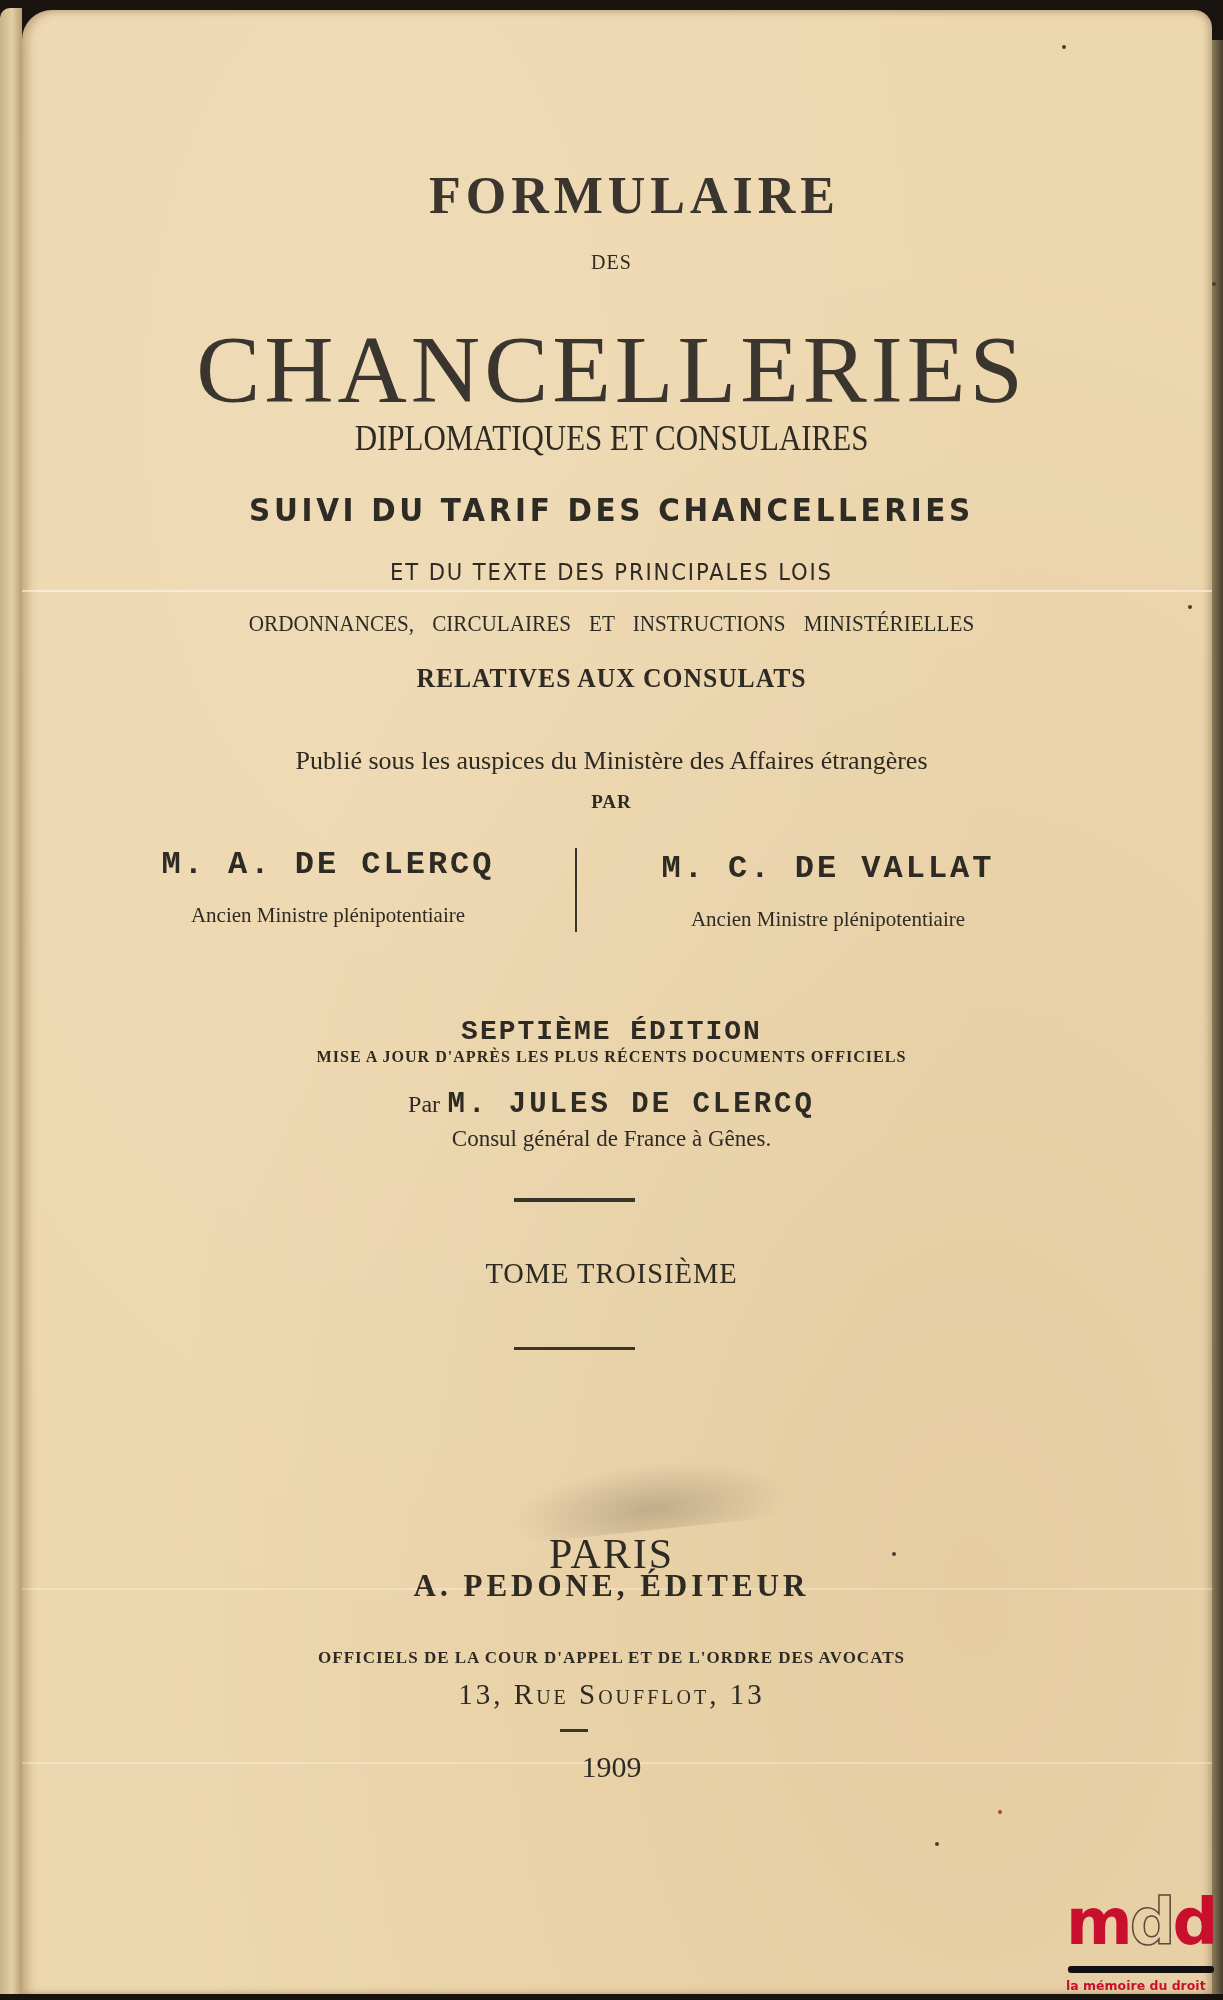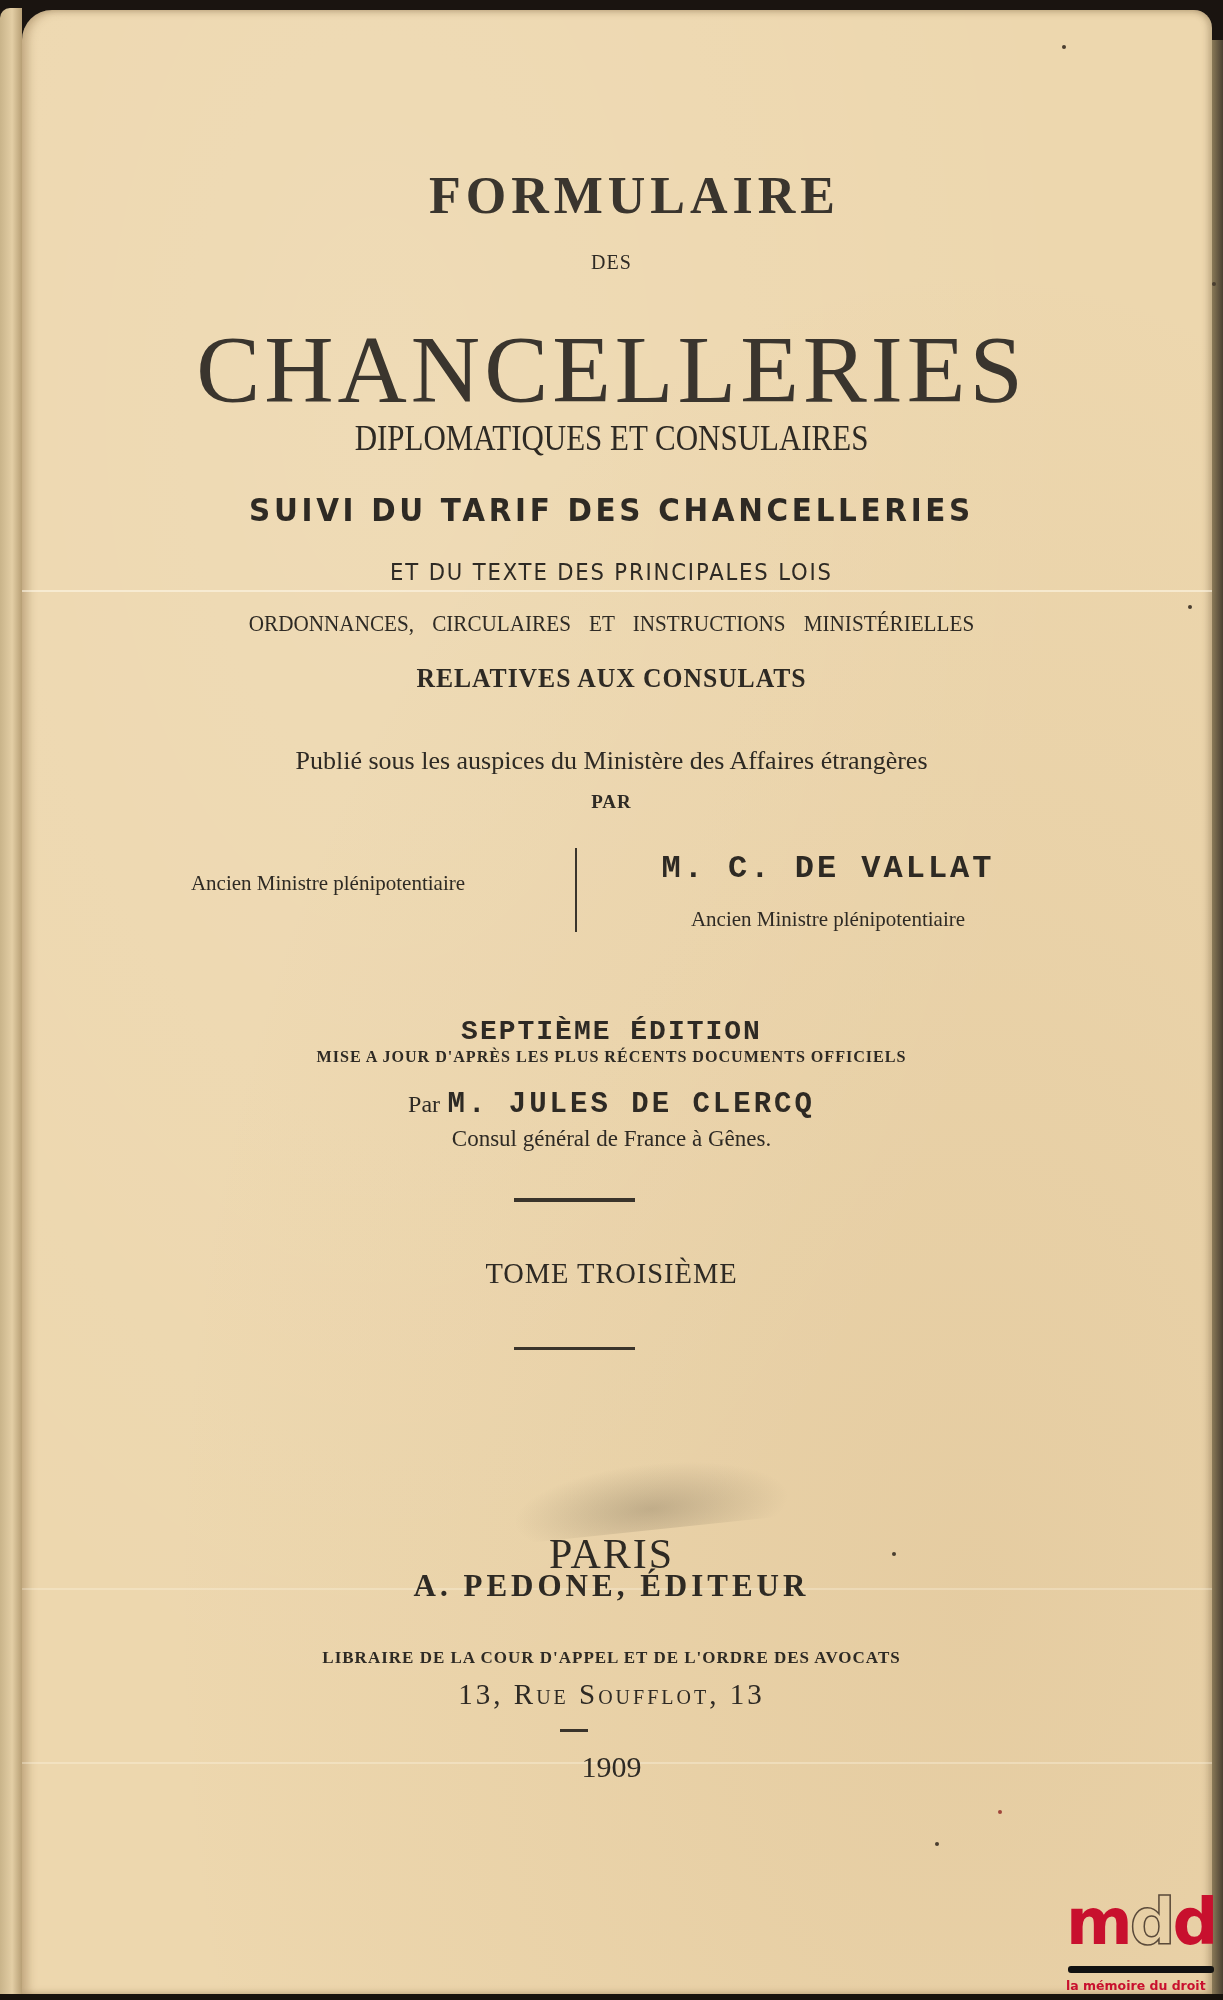--- a/index.html
+++ b/index.html
@@ -105,20 +105,21 @@
 <div class="line f3">CHANCELLERIES</div>
 <div class="line f4">DIPLOMATIQUES ET CONSULAIRES</div>
 <div class="line f5">SUIVI DU TARIF DES CHANCELLERIES</div>
 <div class="line f6">ET DU TEXTE DES PRINCIPALES LOIS</div>
 <div class="line f7">ORDONNANCES, CIRCULAIRES ET INSTRUCTIONS MINISTÉRIELLES</div>
 <div class="line f8">RELATIVES AUX CONSULATS</div>
 <div class="line f9">Publié sous les auspices du Ministère des Affaires étrangères</div>
 <div class="line f10">PAR</div>
 
 <div class="author author-left">
+  <div class="name">M. A. DE CLERCQ</div>
   <div class="role">Ancien Ministre plénipotentiaire</div>
 </div>
 <div class="author-divider"></div>
 <div class="author author-right">
   <div class="name">M. C. DE VALLAT</div>
   <div class="role">Ancien Ministre plénipotentiaire</div>
 </div>
 
 <div class="line f11">SEPTIÈME ÉDITION</div>
 <div class="line f12">MISE A JOUR D'APRÈS LES PLUS RÉCENTS DOCUMENTS OFFICIELS</div>
@@ -129,21 +130,21 @@
 <div class="line f14">Consul général de France à Gênes.</div>
 
 <div class="rule rule-1"></div>
 <div class="line f15">TOME TROISIÈME</div>
 <div class="rule rule-2"></div>
 
 <div class="smudge"></div>
 
 <div class="line f16">PARIS</div>
 <div class="line f17">A. PEDONE, ÉDITEUR</div>
-<div class="line f18">LIBRAIRE DE LA COUR D'APPEL ET DE L'ORDRE DES AVOCATS</div>
+<div class="line f18">OFFICIELS DE LA COUR D'APPEL ET DE L'ORDRE DES AVOCATS</div>
 <div class="line f19">13, Rue Soufflot, 13</div>
 <div class="dash"></div>
 <div class="line f20">1909</div>
 
 <div class="speck" style="left:1062px;top:45px"></div>
 <div class="speck" style="left:1212px;top:282px"></div>
 <div class="speck" style="left:1188px;top:605px"></div>
 <div class="speck" style="left:892px;top:1552px"></div>
 <div class="speck" style="left:998px;top:1810px;background:#a0453a"></div>
 <div class="speck" style="left:935px;top:1842px"></div>

